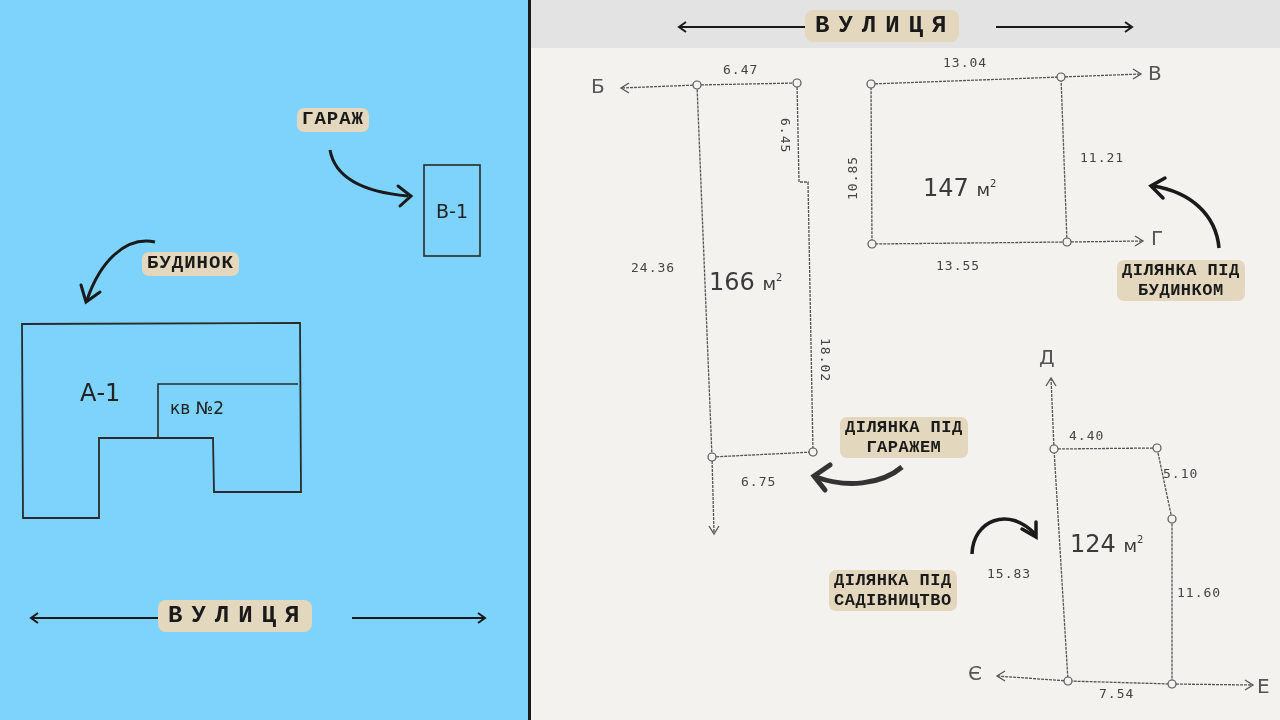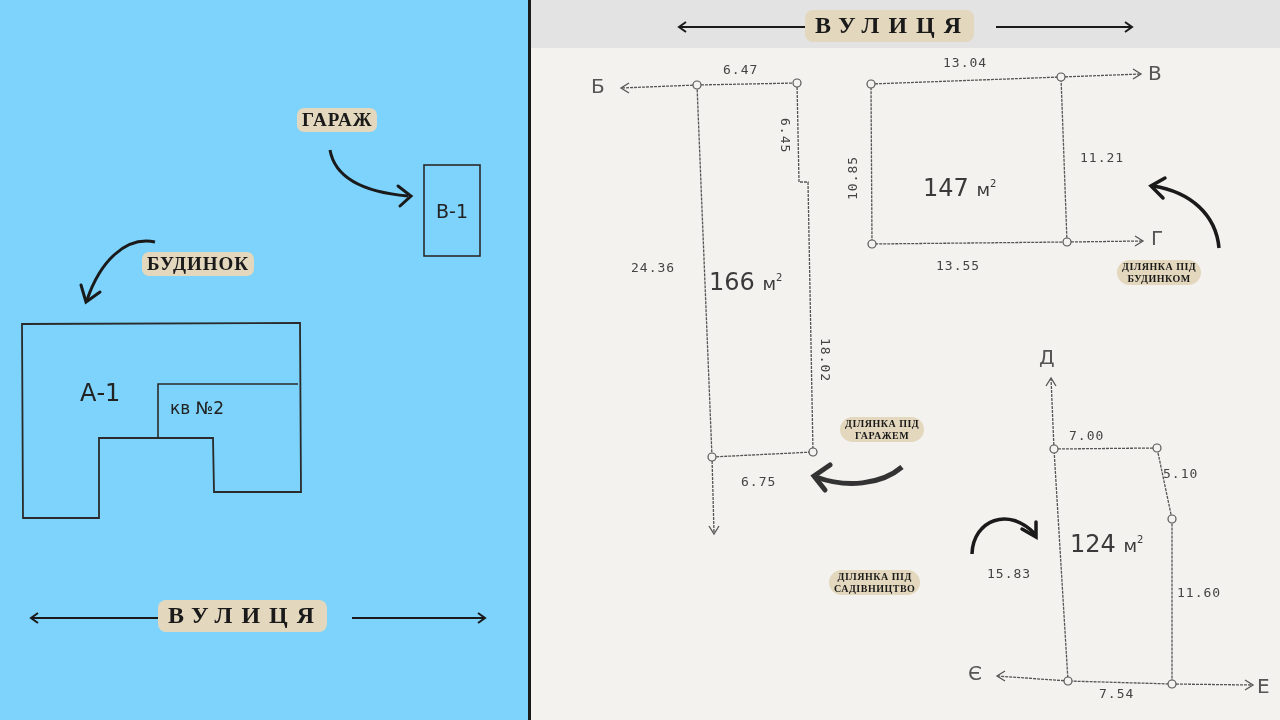--- a/index.html
+++ b/index.html
@@ -2,24 +2,24 @@
 <html><head>
 <meta charset="utf-8">
 <style>
   html, body { margin:0; padding:0; }
   body { width:1280px; height:720px; position:relative; overflow:hidden; background:#dcdcdb; font-family:"DejaVu Sans", sans-serif; }
   #left-panel { position:absolute; left:0; top:0; width:528px; height:720px; background:#7dd3fc; }
   #divider { position:absolute; left:528px; top:0; width:3px; height:720px; background:#1a1a1a; }
   #right-panel { position:absolute; left:531px; top:0; width:749px; height:720px; background:#f3f2ef; }
   #right-top-strip { position:absolute; left:0; top:0; width:749px; height:48px; background:#e4e3e3; }
   svg.layer { position:absolute; left:0; top:0; }
-  .tag { position:absolute; background:#e3d7bd; color:#1a1a1a; font-family:Liberation Serif, serif; font-weight:bold; border-radius:7px; line-height:1.15; text-align:center; padding:1px 5px; white-space:nowrap; }
+  .tag { position:absolute; background:#e3d7bd; color:#1a1a1a; font-family:Liberation Mono, monospace; font-weight:bold; border-radius:7px; line-height:1.15; text-align:center; padding:1px 5px; white-space:nowrap; }
   .tag.big { font-size:24px; letter-spacing:9px; padding:2px 4px 2px 10px; border-radius:8px; }
   .tag.mid { font-size:19px; letter-spacing:1px; }
-  .tag.small { font-size:10px; letter-spacing:0.5px;border-radius:16px; }
+  .tag.small { font-size:17px; letter-spacing:0.5px; }
   .meas { position:absolute; font-family:"DejaVu Sans Mono", monospace; font-size:13px; color:#444; letter-spacing:1px; white-space:nowrap; }
   .area { position:absolute; font-family:"DejaVu Sans", sans-serif; font-size:24px; color:#3a3a3a; white-space:nowrap; }
   .area sup { font-size:10px; }
   .pt { position:absolute; font-family:"DejaVu Sans", sans-serif; font-size:20px; color:#555; }
   .hand { position:absolute; font-family:"DejaVu Sans", sans-serif; color:#222; white-space:nowrap; }
 </style>
 </head>
 <body>
 
 <div id="left-panel">
@@ -130,21 +130,21 @@
   <div class="meas" style="left:412px;top:55px;">13.04</div>
   <div class="meas" style="left:314px;top:200px;transform:rotate(-90deg);transform-origin:left top;">10.85</div>
   <div class="meas" style="left:549px;top:150px;">11.21</div>
   <div class="meas" style="left:405px;top:258px;">13.55</div>
   <div class="area" style="left:392px;top:158px;margin-top:16px;"><span>147</span> <span style="font-size:18px">м</span><sup>2</sup></div>
   <div class="tag small" style="left:586px;top:260px;">
       <div>ДІЛЯНКА ПІД</div>
       <div>БУДИНКОМ</div>
     </div>
 
-  <div class="meas" style="left:538px;top:428px;">7.00</div>
+  <div class="meas" style="left:538px;top:428px;">4.40</div>
   <div class="meas" style="left:632px;top:466px;">5.10</div>
   <div class="meas" style="left:456px;top:566px;">15.83</div>
   <div class="meas" style="left:646px;top:585px;">11.60</div>
   <div class="meas" style="left:568px;top:686px;">7.54</div>
   <div class="area" style="left:539px;top:530px;"><span>124</span> <span style="font-size:18px">м</span><sup>2</sup></div>
   <div class="tag small" style="left:298px;top:570px;">
       <div>ДІЛЯНКА ПІД</div>
       <div>САДІВНИЦТВО</div>
     </div>
 </div>

